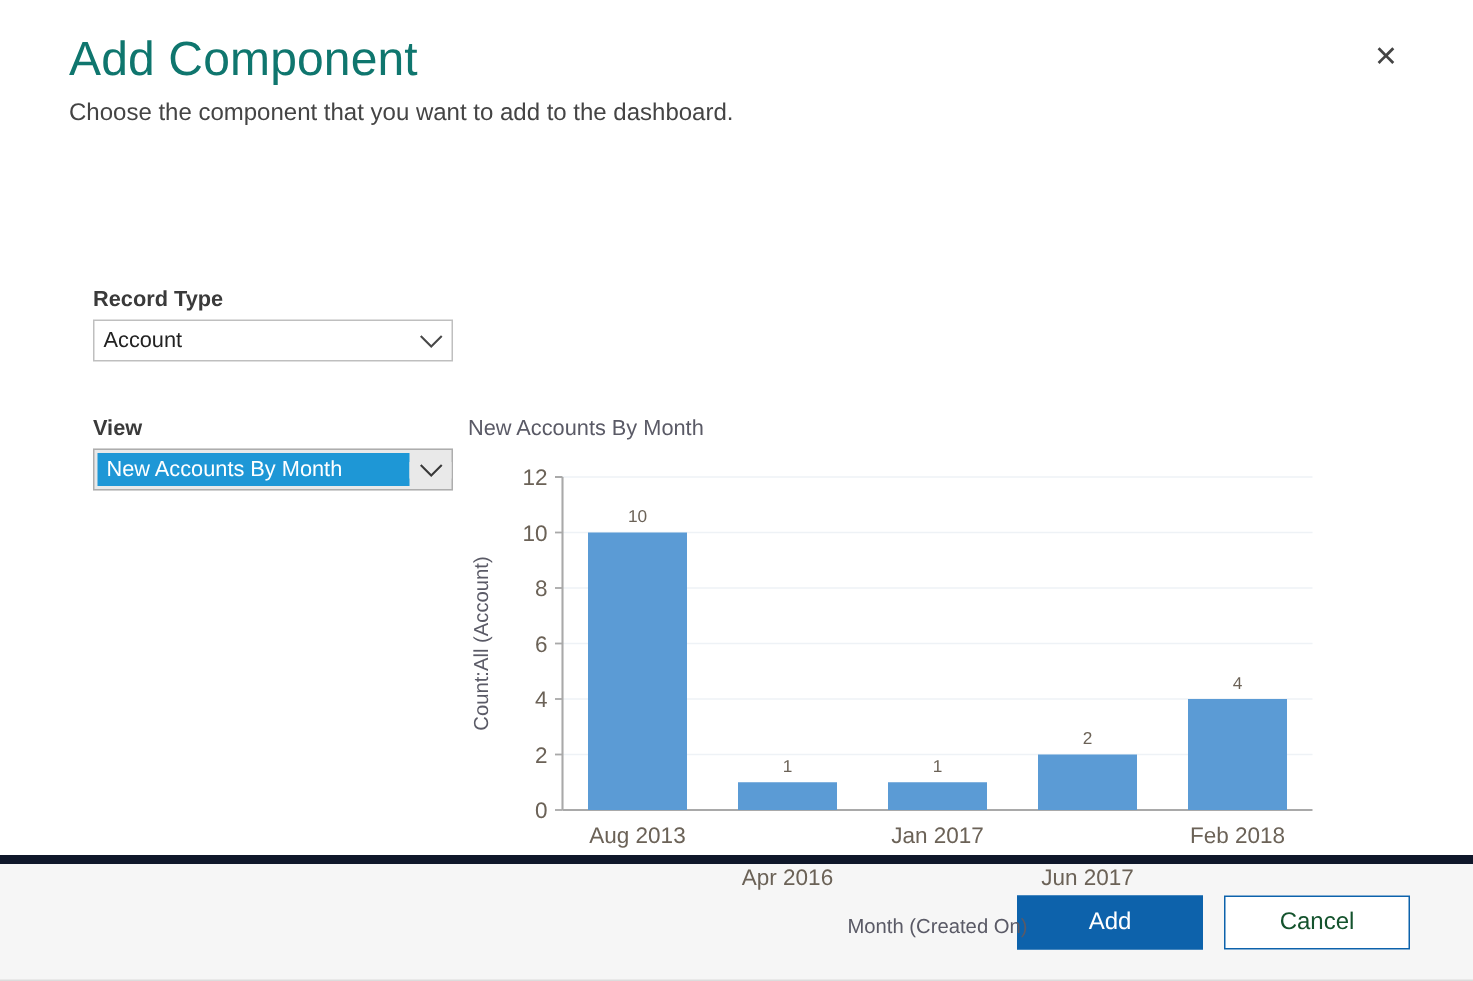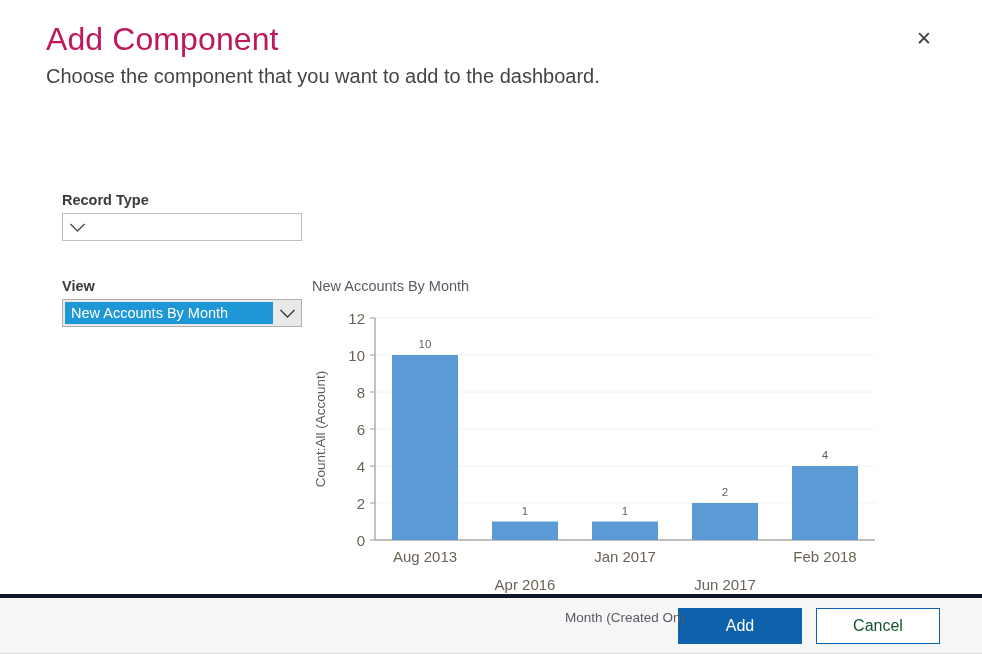--- a/index.html
+++ b/index.html
@@ -27,27 +27,27 @@
 
   
   .dlg-header {
     position: relative;
     padding: 18px 46px 0 46px;
     flex: 0 0 auto;
   }
   .dlg-title {
     font-size: 32px;
     font-weight: normal;
-    color: #be185d;
+    color: #0f766e;
     letter-spacing: 0.1px;
     line-height: 42px;
     margin: 0;
   }
   .dlg-subtitle {
-    font-size: 20px;
+    font-size: 16px;
     color: #444444;
     line-height: 24px;
     margin: 4px 0 0 0;
     font-weight: normal;
   }
   .close-btn {
     position: absolute;
     top: 22px;
     right: 42px;
     width: 32px;
@@ -183,23 +183,23 @@
     font-size: 11.5px;
     fill: #6b6257;
   }
   .grid-line { stroke: #eef2f6; stroke-width: 1; }
   .axis-line { stroke: #a9a9a9; stroke-width: 1.4; }
   .tick-mark { stroke: #a9a9a9; stroke-width: 1.2; }
 
   
   .dlg-footer {
     flex: 0 0 auto;
-    height: 60px;
+    height: 84px;
     background: #f6f6f6;
-    border-top: 4px solid #0f172a;
+    border-top: 6px solid #0f172a;
     border-bottom: 1px solid #dcdcdc;
     display: flex;
     align-items: center;
     justify-content: flex-end;
     padding-right: 42px;
     box-sizing: border-box;
     gap: 14px;
   }
   .btn {
     height: 36px;
@@ -231,20 +231,21 @@
     <p class="dlg-subtitle">Choose the component that you want to add to the dashboard.</p>
     <button class="close-btn">✕</button>
   </div>
 
   <div class="dlg-body">
 
     <div class="form-col">
 
       <div class="field-label">Record Type</div>
       <div class="select-wrap">
+        <span class="select-text">Account</span>
         <span class="chev">
           <svg width="17" height="11" viewBox="0 0 17 11" aria-hidden="true">
             <polyline points="1.5,2 8.5,9 15.5,2" fill="none" stroke="currentColor" stroke-width="1.4"></polyline>
           </svg>
         </span>
       </div>
 
       <div class="field-label spaced">View</div>
 
       <div class="select-wrap focused">

